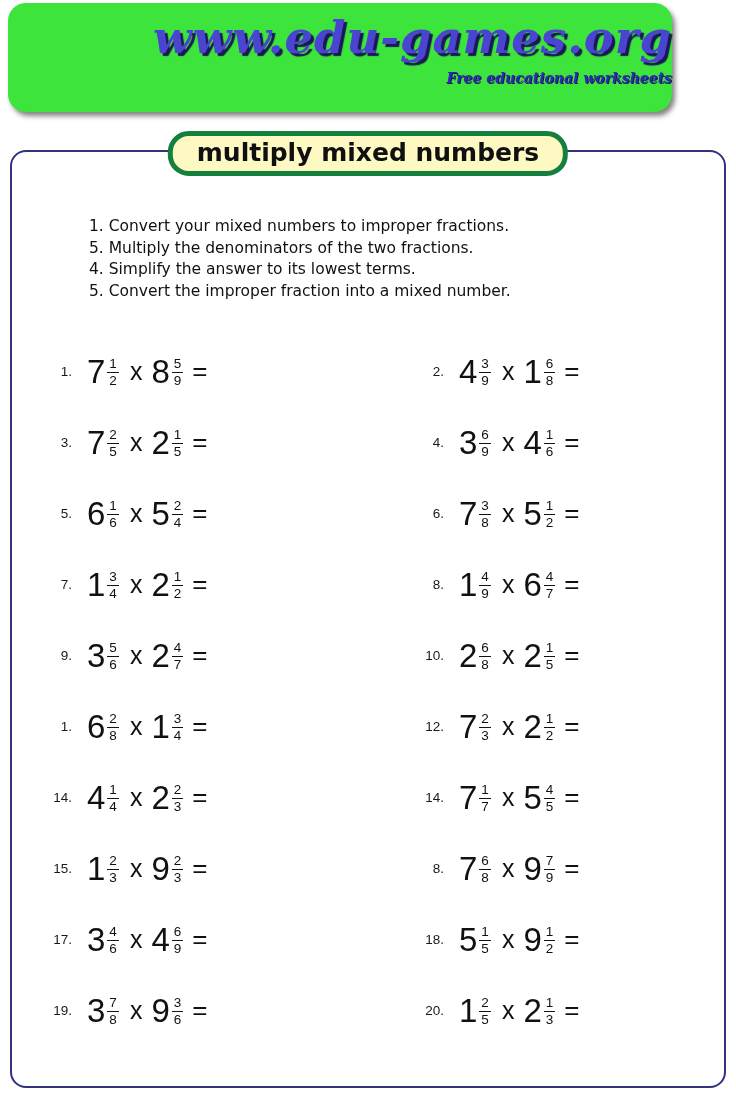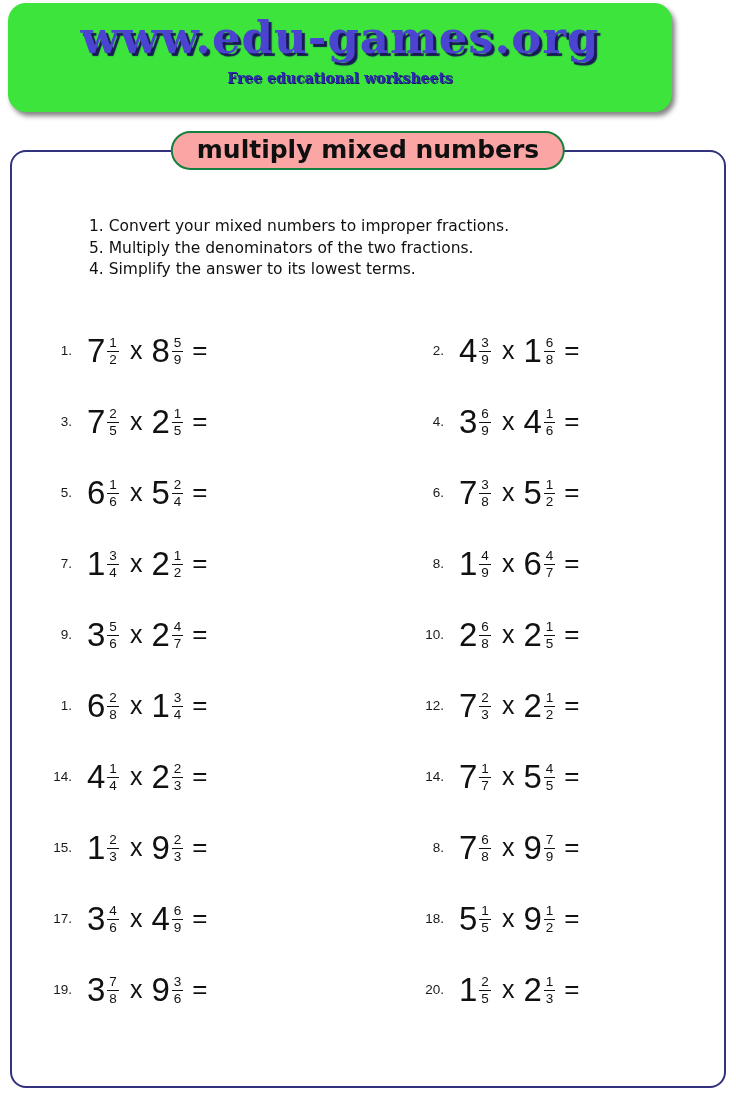--- a/index.html
+++ b/index.html
@@ -4,42 +4,43 @@
 <style>
   * { margin:0; padding:0; box-sizing:border-box; }
   html,body { width:736px; height:1104px; background:#ffffff; overflow:hidden;
               font-family:"DejaVu Sans", sans-serif; }
 
   
   .banner {
     position:absolute; left:8px; top:3px; width:664px; height:109px;
     background:#3ce43c; border-radius:18px;
     box-shadow:3px 4px 5px rgba(90,90,90,.75);
-    text-align:center;
+    text-align:right;
+    font-style:italic;
   }
   .site-title {
     margin-top:8px;
     font-family:"DejaVu Serif", serif; font-weight:bold;
     font-size:45px; letter-spacing:1px;
     color:#4a44d0; text-shadow:3px 3px 1px #191955;
   }
   .tagline {
     margin-top:6px;
     font-family:"DejaVu Serif", serif; font-weight:bold;
     font-size:14px; color:#2b2bb4; text-shadow:1px 1px 0 #191955;
   }
 
   
   .sheet {
     position:absolute; left:10px; top:150px; width:716px; height:938px;
     background:#ffffff; border:2px solid #32327e; border-radius:16px;
   }
   .title-pill {
     position:absolute; top:-21px; left:50%; transform:translateX(-50%);
-    background:#fca5a5; border:2px solid #15803d; border-radius:21px;
+    background:#fef9c3; border:5px solid #15803d; border-radius:21px;
     padding:2px 24px 4px; white-space:nowrap;
     font-size:25px; font-weight:bold; color:#101010;
   }
 
   
   .instructions { margin:64px 0 0 45px; }
   .instruction-line {
     font-size:15.5px; line-height:21.5px; color:#111;margin-left:32px;
   }
 
@@ -80,20 +81,21 @@
 </header>
 
 <section class="sheet">
   <div class="title-pill">
     <span>multiply mixed numbers</span>
   </div>
   <div class="instructions" id="instructions">
       <div class="instruction-line">1. Convert your mixed numbers to improper fractions.</div>
       <div class="instruction-line">5. Multiply the denominators of the two fractions.</div>
       <div class="instruction-line">4. Simplify the answer to its lowest terms.</div>
+      <div class="instruction-line">5. Convert the improper fraction into a mixed number.</div>
     </div>
   <div class="problems" id="problems">
   <div class="problem">
     <span class="pnum">1.</span>
     <span class="expr">
       <span class="mixed">
         <span class="whole">7</span>
         <span class="frac">
           <span class="num">1</span>
           <span class="den">2</span>

